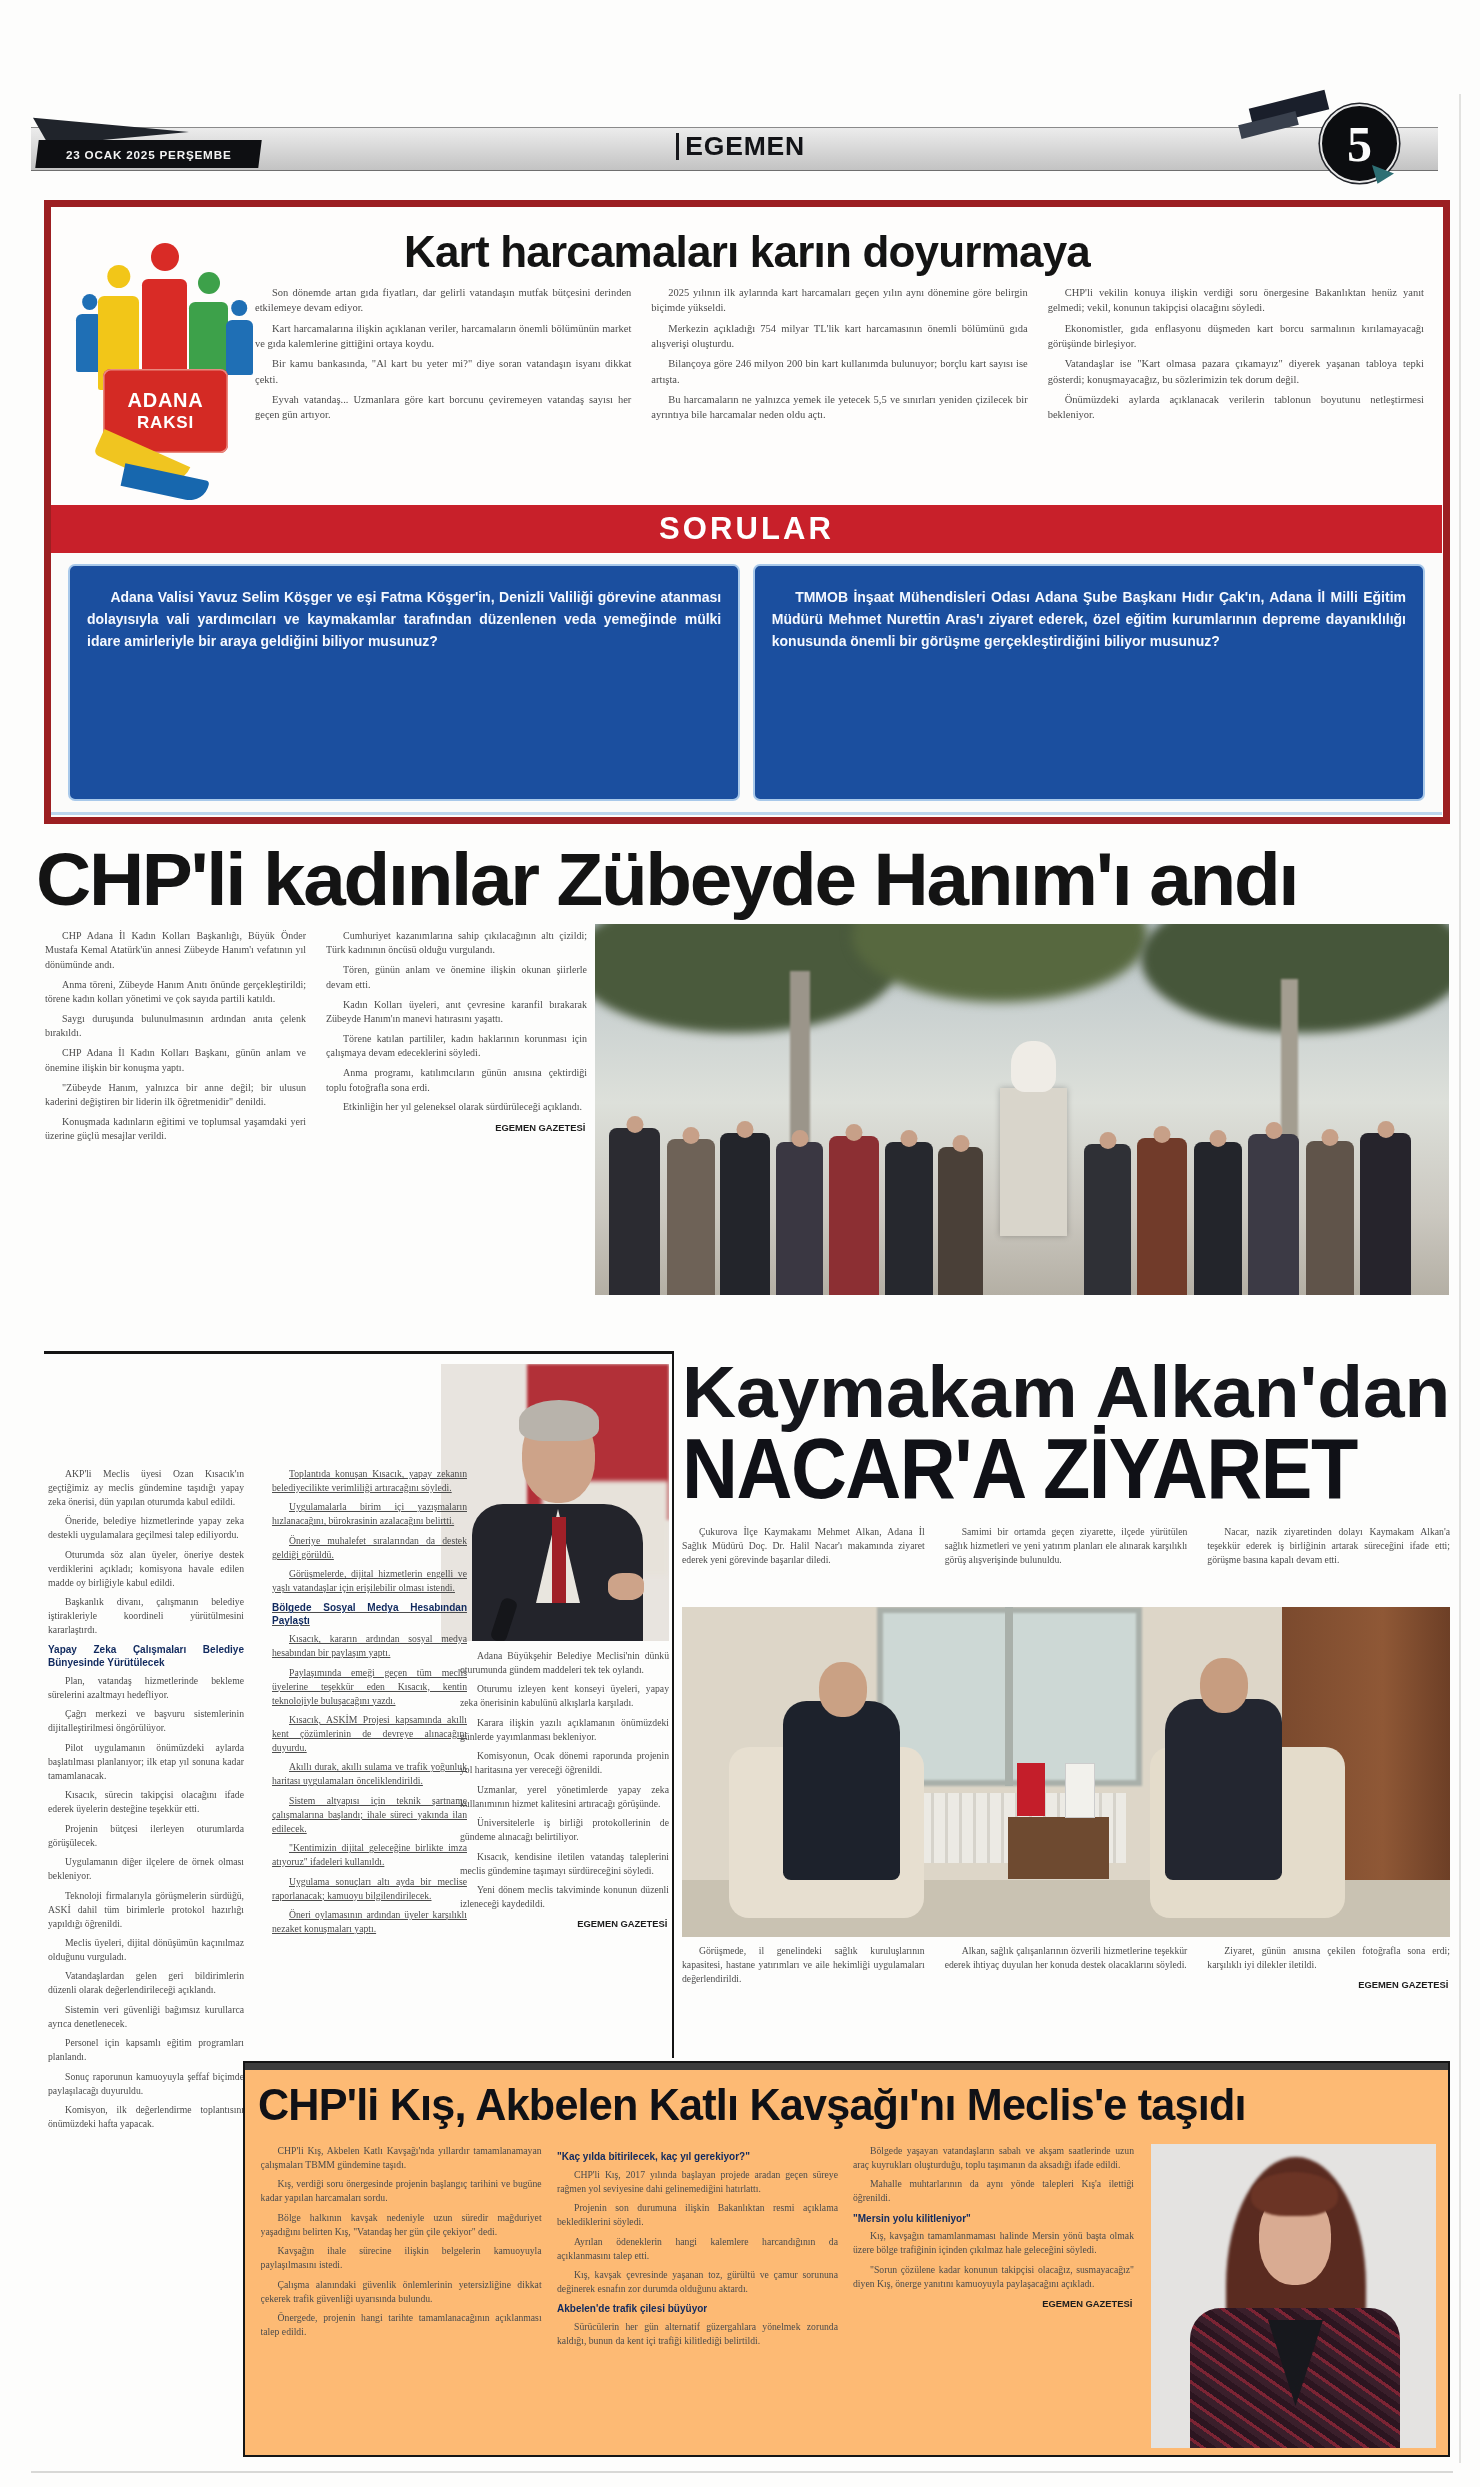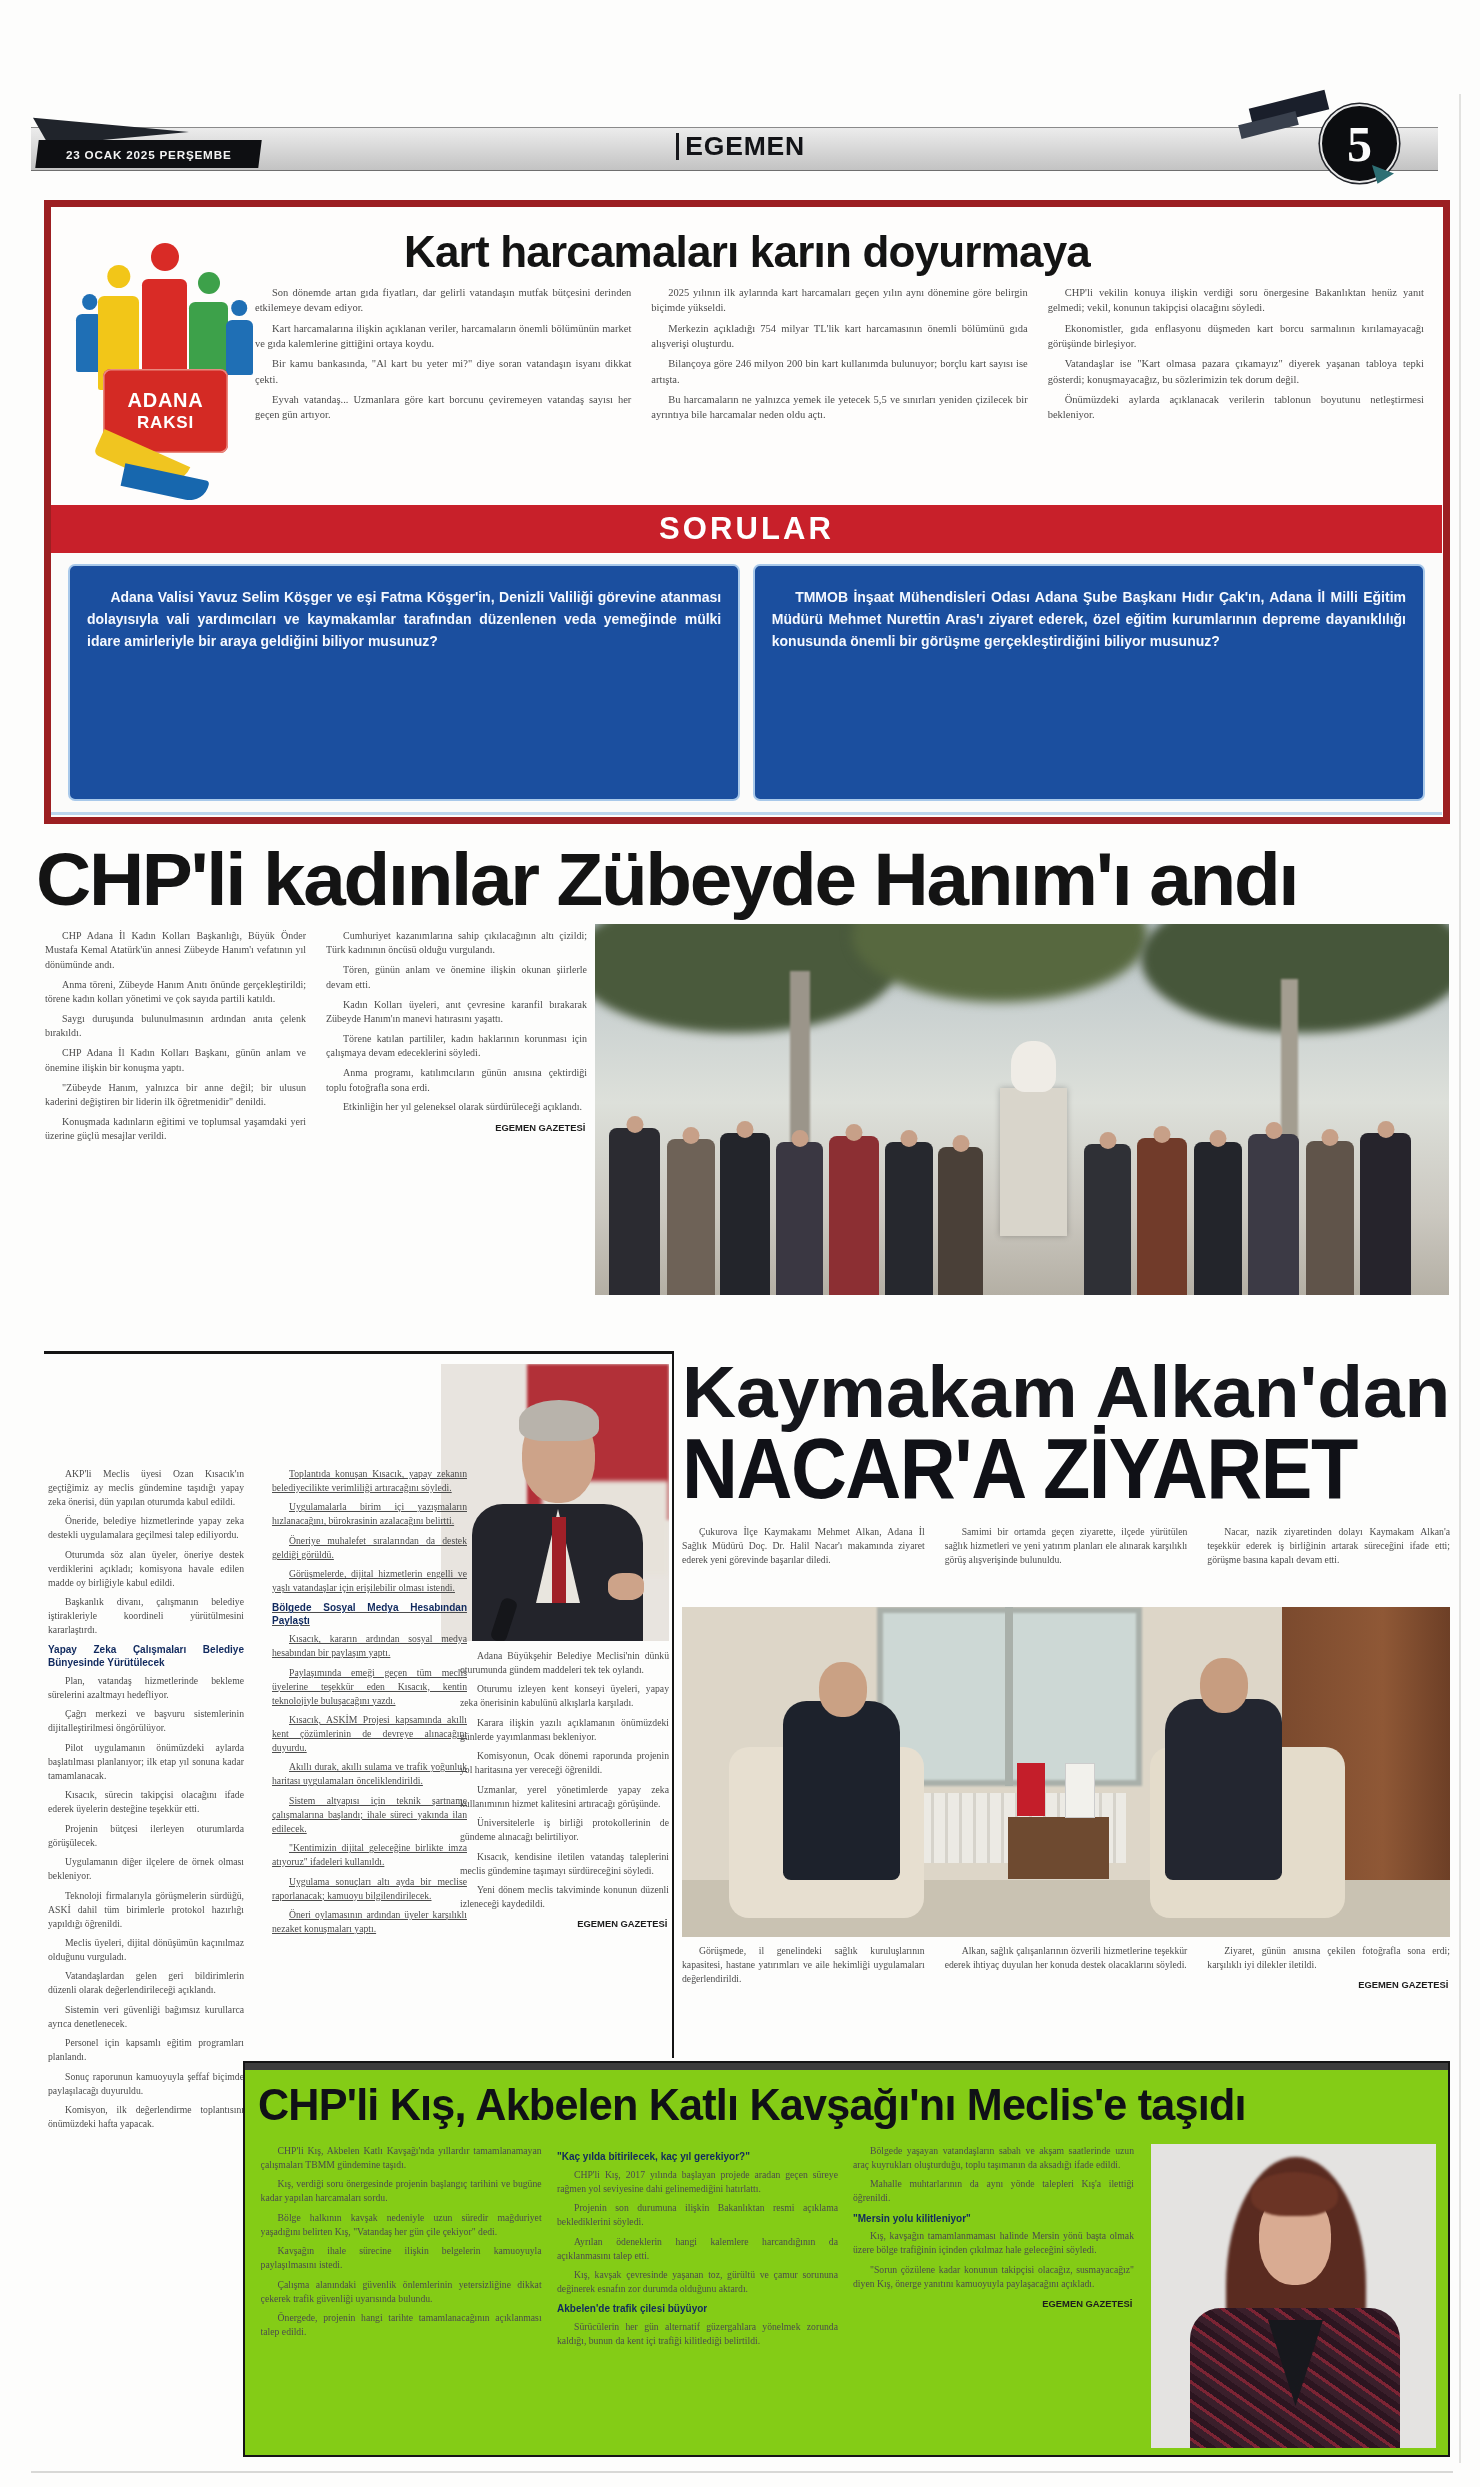--- a/index.html
+++ b/index.html
@@ -295,21 +295,21 @@
     <div class="abs" style="left:383px;top:156px;width:28px;height:53px;background:#f2f1ec;border:0.8px solid #ccc;filter:blur(0.4px);"></div>
   </div>
 
   <div class="textcol cols3" style="position:absolute;left:682px;top:1944px;width:768px;height:109px;font-size:9.7px;">
       <p class="para">Görüşmede, il genelindeki sağlık kuruluşlarının kapasitesi, hastane yatırımları ve aile hekimliği uygulamaları değerlendirildi.</p>
       <p class="para">Alkan, sağlık çalışanlarının özverili hizmetlerine teşekkür ederek ihtiyaç duyulan her konuda destek olacaklarını söyledi.</p>
       <p class="para">Ziyaret, günün anısına çekilen fotoğrafla sona erdi; karşılıklı iyi dilekler iletildi.</p>
       <p class="byline">EGEMEN GAZETESİ</p>
     </div>
 
-  <div class="abs" style="left:243px;top:2061px;width:1207px;height:396px;border:2.3px solid #151515;background:#84cc16;box-sizing:border-box;">
+  <div class="abs" style="left:243px;top:2061px;width:1207px;height:396px;border:2.3px solid #151515;background:#fdba74;box-sizing:border-box;">
     <div class="abs" style="left:0;top:0;width:100%;height:7px;background:#3c3c3c;"></div>
     <div class="hl" style="position:absolute;left:12.5px;top:17px;font-size:44px;letter-spacing:-0.8px;
                 transform:scaleX(0.98);transform-origin:left top;color:#101116;">CHP'li Kış, Akbelen Katlı Kavşağı'nı Meclis'e taşıdı</div>
 
     <div class="textcol" style="position:absolute;left:15.6px;top:81px;width:281px;height:301px;font-size:9.7px;">
         <p class="para">CHP'li Kış, Akbelen Katlı Kavşağı'nda yıllardır tamamlanamayan çalışmaları TBMM gündemine taşıdı.</p>
         <p class="para">Kış, verdiği soru önergesinde projenin başlangıç tarihini ve bugüne kadar yapılan harcamaları sordu.</p>
         <p class="para">Bölge halkının kavşak nedeniyle uzun süredir mağduriyet yaşadığını belirten Kış, "Vatandaş her gün çile çekiyor" dedi.</p>
         <p class="para">Kavşağın ihale sürecine ilişkin belgelerin kamuoyuyla paylaşılmasını istedi.</p>
         <p class="para">Çalışma alanındaki güvenlik önlemlerinin yetersizliğine dikkat çekerek trafik güvenliği uyarısında bulundu.</p>

